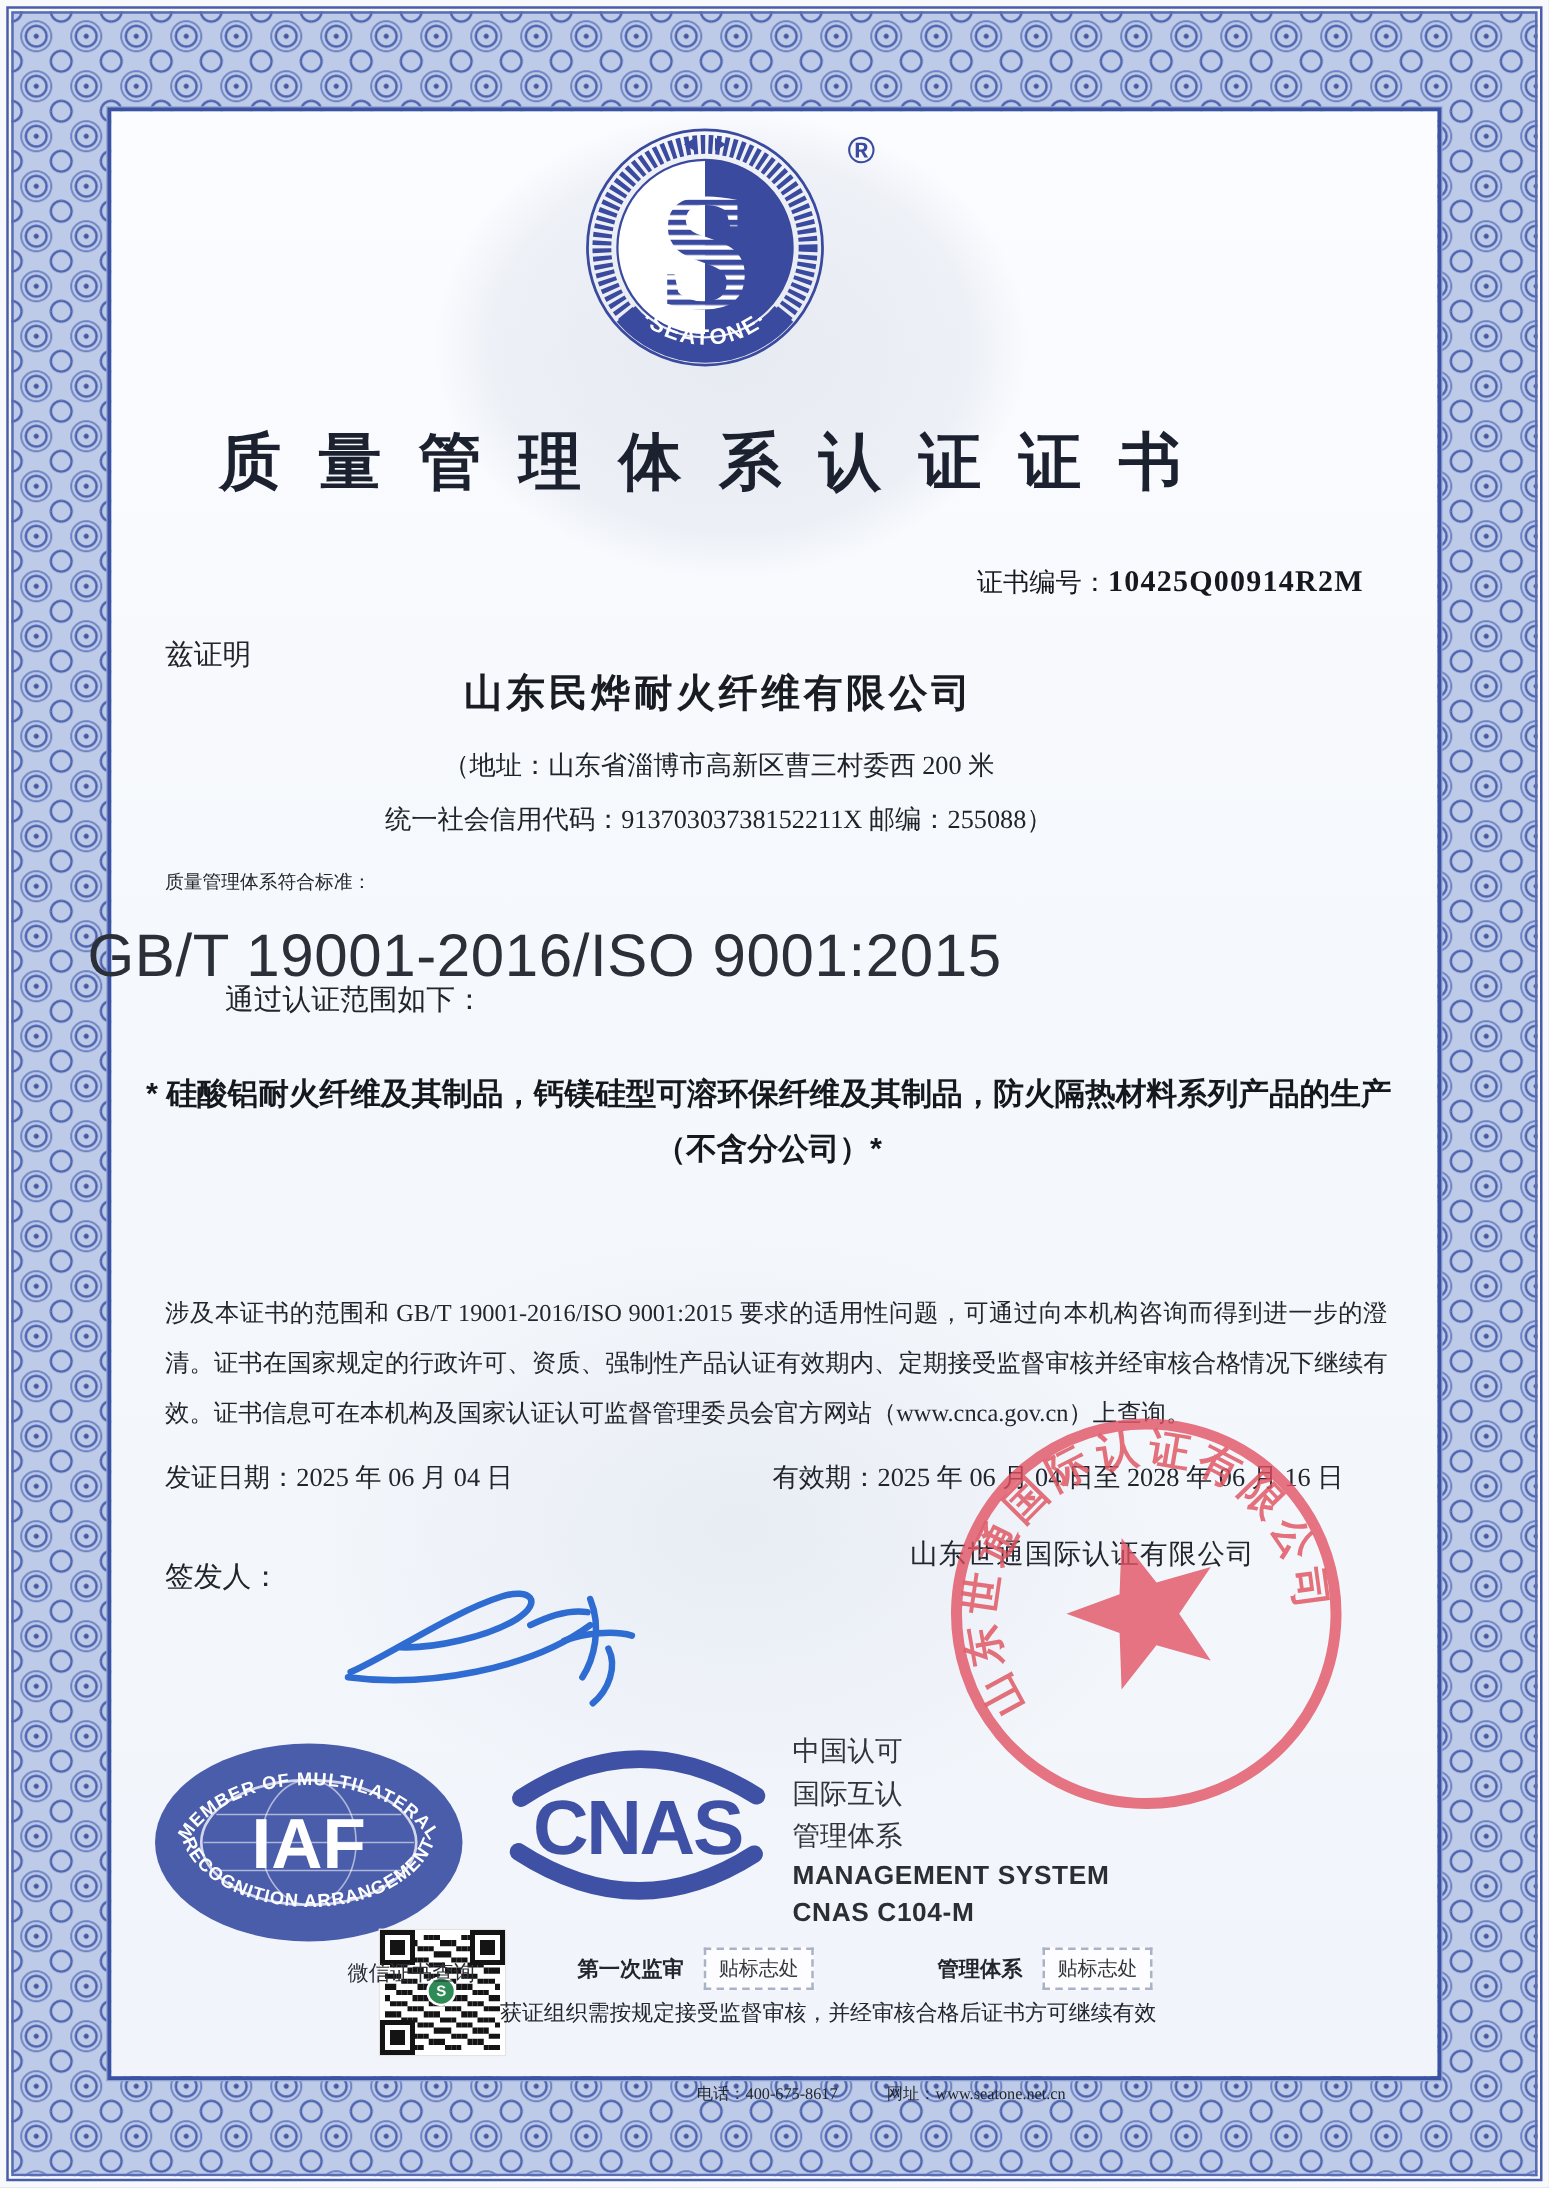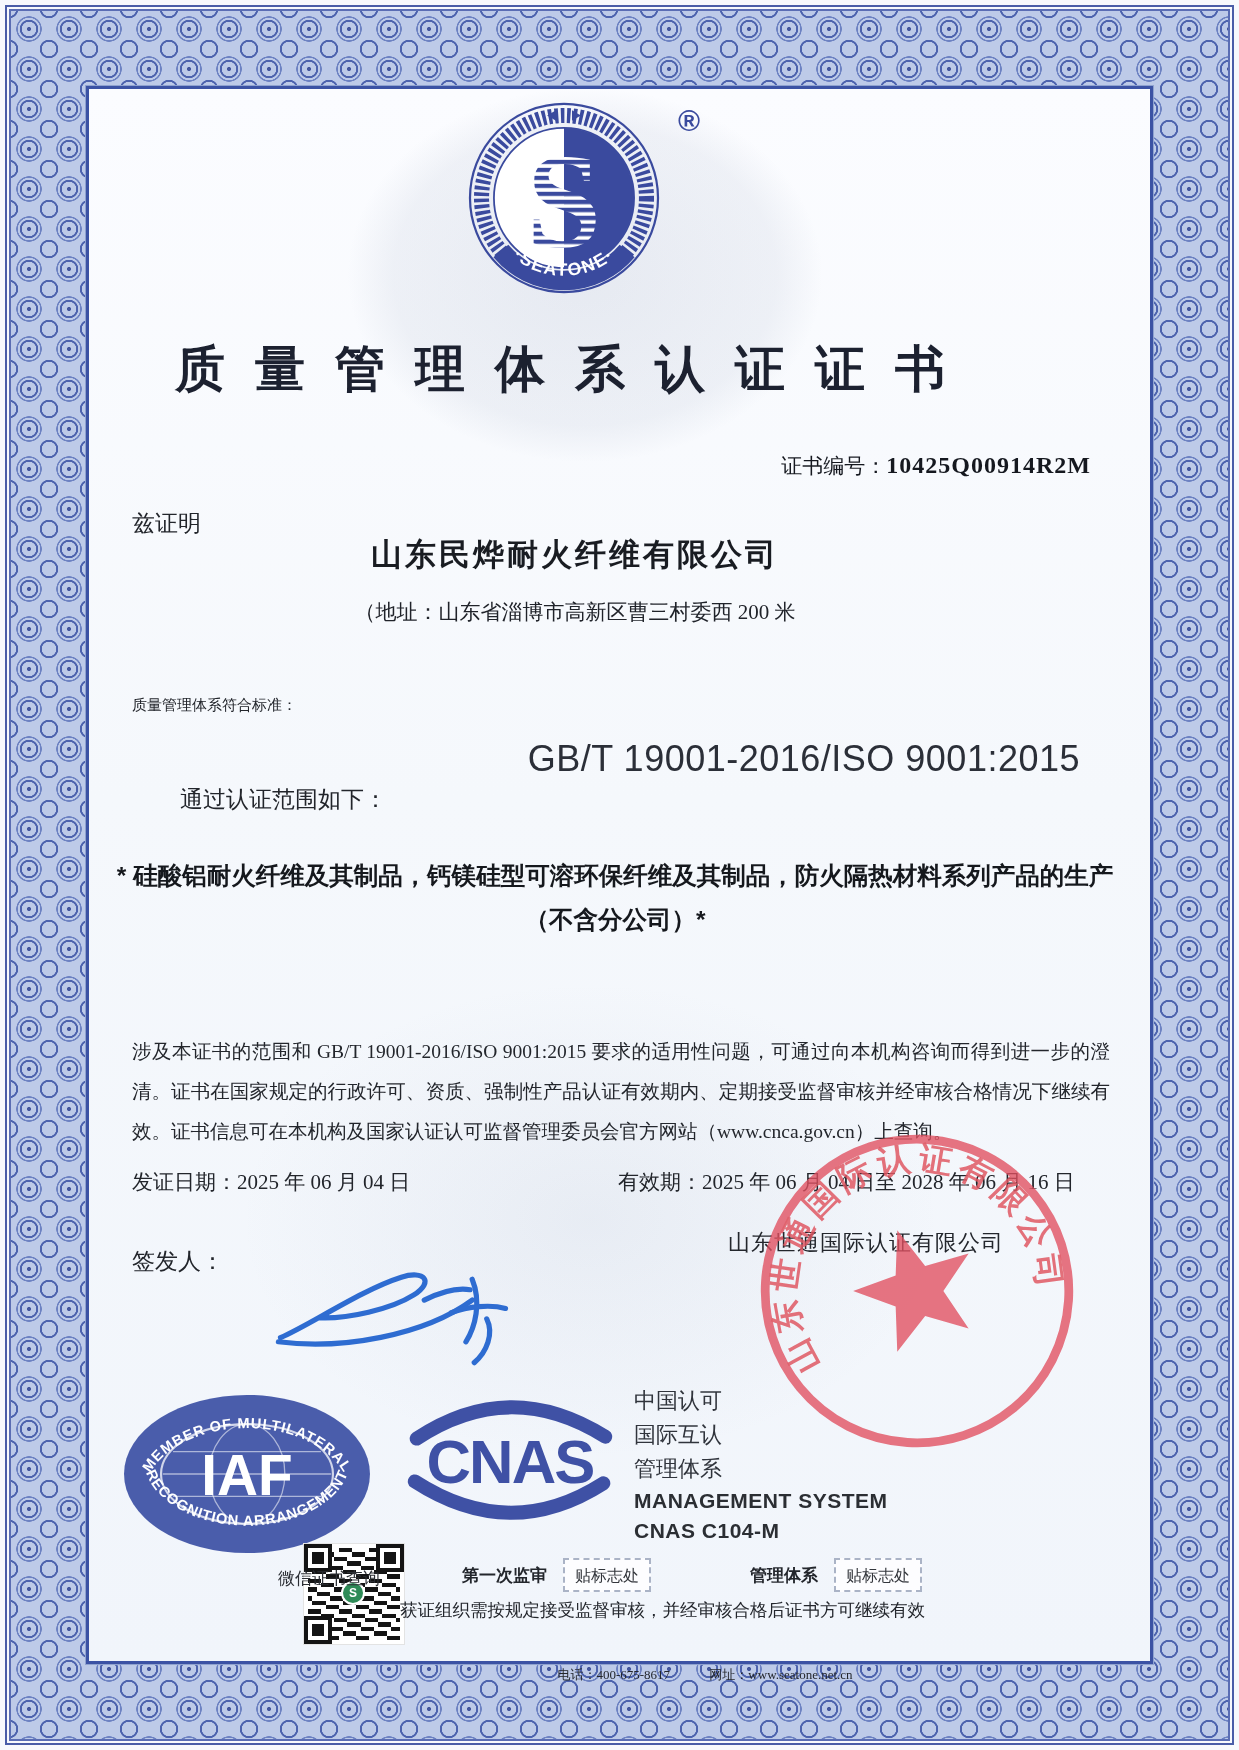--- a/index.html
+++ b/index.html
@@ -31,22 +31,22 @@
          font-size:50px;font-weight:bold;color:#1c2130;letter-spacing:30px;white-space:nowrap;}
   .cert-no{position:absolute;top:452px;right:148px;font-size:21px;color:#15181f;}
   .cert-no .num{font-size:24px;font-weight:bold;letter-spacing:1px;}
   
   .certify-label{position:absolute;left:132px;top:508px;font-size:23px;}
   .company{position:absolute;left:70px;top:534px;width:1010px;text-align:center;
            font-size:31px;font-weight:600;letter-spacing:3px;color:#191c22;}
   .addr1{position:absolute;left:70px;top:598px;width:1010px;text-align:center;font-size:21px;color:#20232a;}
   .addr2{position:absolute;left:70px;top:641px;width:1010px;text-align:center;font-size:21px;color:#20232a;}
   .std-label{position:absolute;left:132px;top:696px;font-size:15px;}
-  .standard{position:absolute;left:70px;top:738px;width:1010px;text-align:right;
-            font-family:"Liberation Sans","DejaVu Sans",sans-serif;font-size:36px;color:#2b2f38;letter-spacing:.5px;}
+  .standard{position:absolute;left:70px;top:738px;width:1010px;text-align:left;
+            font-family:"Liberation Sans","DejaVu Sans",sans-serif;font-size:48px;color:#2b2f38;letter-spacing:.5px;}
   .scope-label{position:absolute;left:132px;top:784px;font-size:23px;margin-left:48px;}
   .scope{position:absolute;left:95px;top:854px;width:1040px;text-align:center;
          font-family:"Liberation Sans","DejaVu Sans",sans-serif;font-weight:bold;
          font-size:24.5px;line-height:44px;color:#15181d;}
   .notice{position:absolute;left:132px;top:1032px;width:978px;font-size:19.5px;line-height:40px;
           text-align:justify;color:#23262c;}
   .date-row .lbl{font-size:21px;}
   .issue-date{position:absolute;left:132px;top:1168px;font-size:21px;}
   .validity{position:absolute;left:618px;top:1168px;font-size:21px;}
   .signer-label{position:absolute;left:132px;top:1246px;font-size:23px;}
@@ -121,20 +121,21 @@
 
   <h1 class="title">质量管理体系认证证书</h1>
 
   <div class="cert-no">
     <span>证书编号：</span><span class="num">10425Q00914R2M</span>
   </div>
 
   <div class="certify-label">兹证明</div>
   <div class="company">山东民烨耐火纤维有限公司</div>
   <div class="addr1">（地址：山东省淄博市高新区曹三村委西 200 米</div>
+  <div class="addr2">统一社会信用代码：91370303738152211X 邮编：255088）</div>
 
   <div class="std-label">质量管理体系符合标准：</div>
   <div class="standard">GB/T 19001-2016/ISO 9001:2015</div>
 
   <div class="scope-label">通过认证范围如下：</div>
   <div class="scope">* 硅酸铝耐火纤维及其制品，钙镁硅型可溶环保纤维及其制品，防火隔热材料系列产品的生产（不含分公司）*</div>
 
   <div class="notice">涉及本证书的范围和 GB/T 19001-2016/ISO 9001:2015 要求的适用性问题，可通过向本机构咨询而得到进一步的澄清。证书在国家规定的行政许可、资质、强制性产品认证有效期内、定期接受监督审核并经审核合格情况下继续有效。证书信息可在本机构及国家认证认可监督管理委员会官方网站（www.cnca.gov.cn）上查询。</div>
 
   <div class="issue-date date-row">

